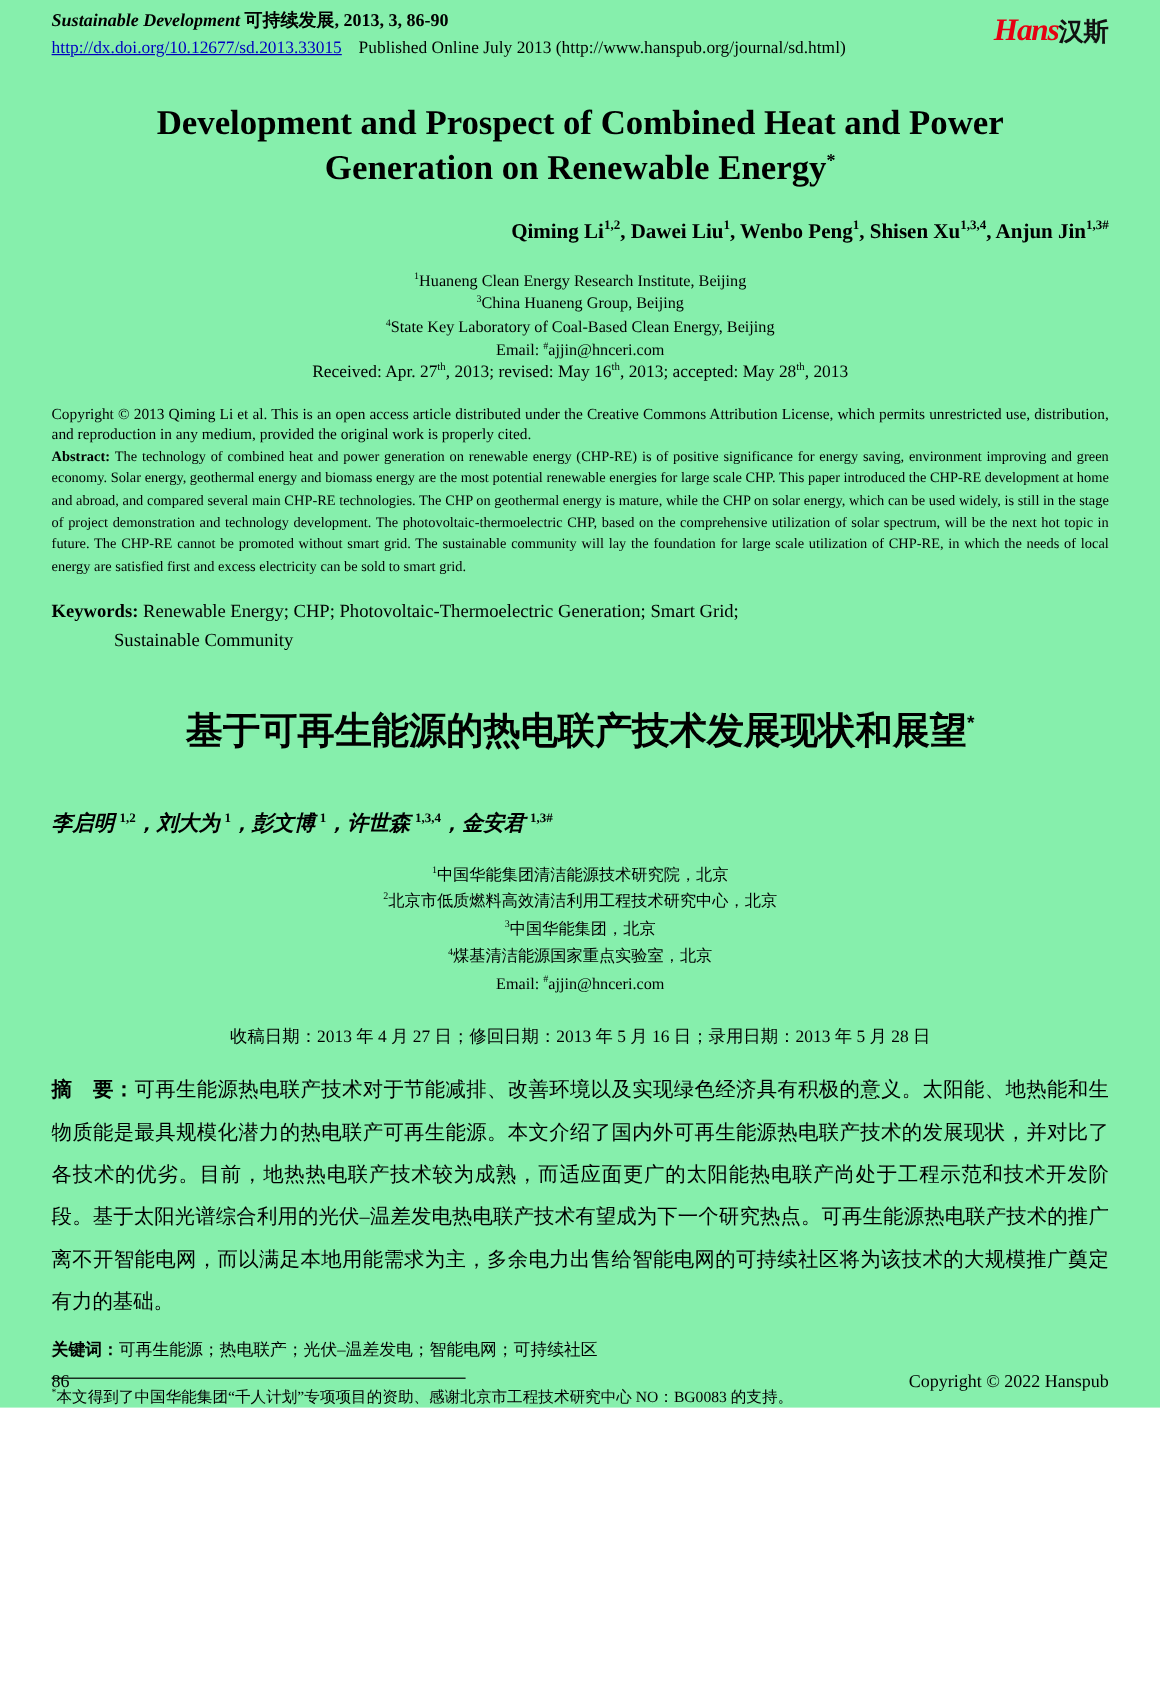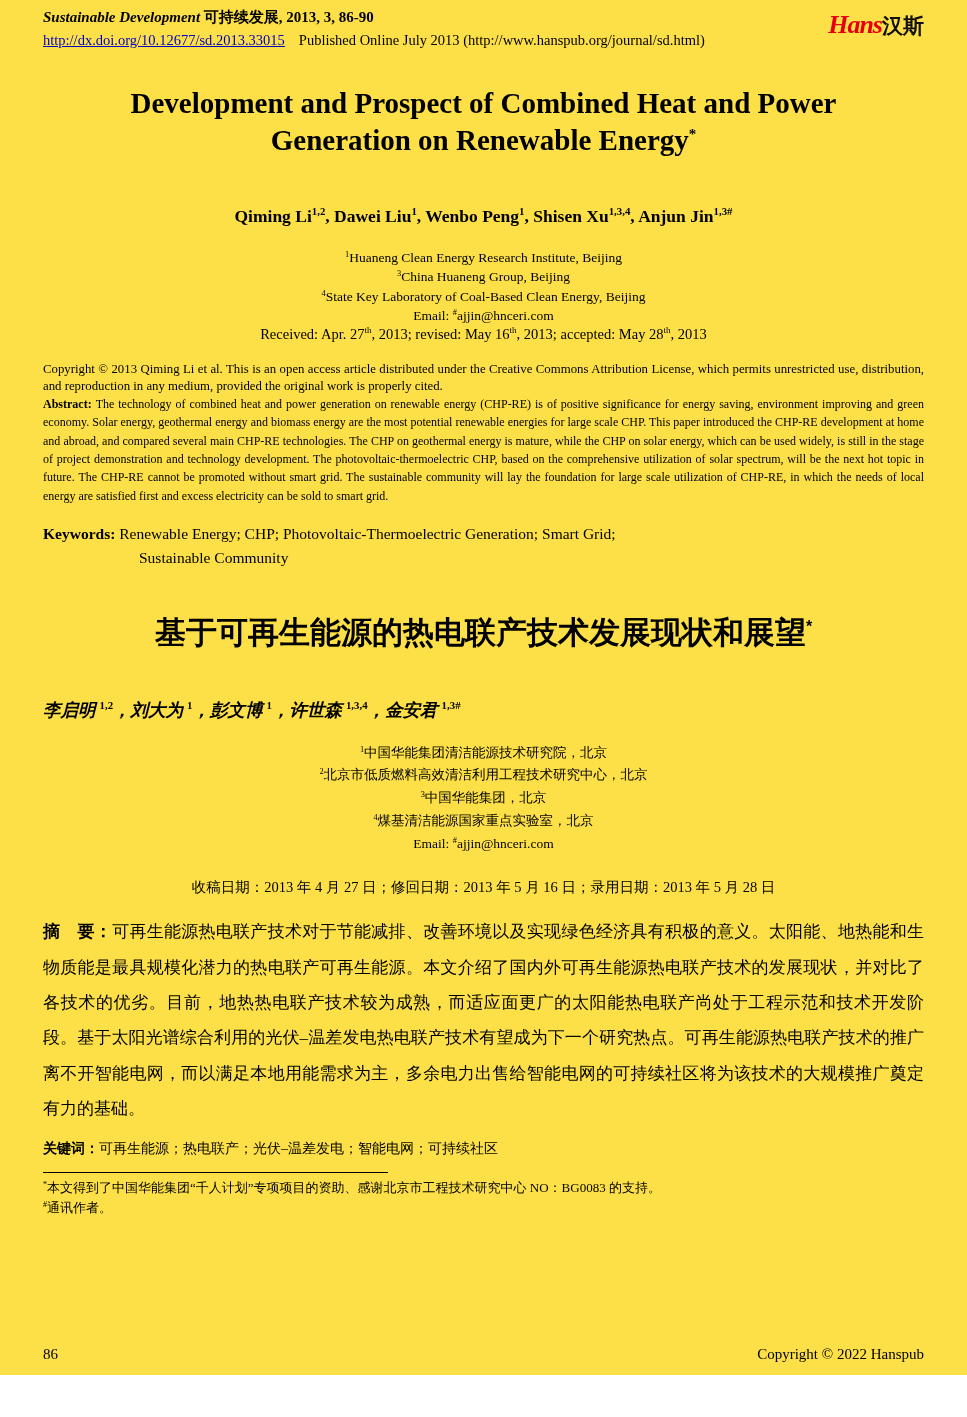--- a/index.html
+++ b/index.html
@@ -4,50 +4,50 @@
 <style>
   * { margin: 0; padding: 0; box-sizing: border-box; }
   html, body { background: #ffffff; }
   body {
     width: 967px; height: 1417px;
     font-family: "Liberation Serif", "DejaVu Serif", serif;
     color: #000;
   }
   .page {
     position: relative;
-    width: 967px; height: 1375px;
+    width: 967px; height: 1173px;
     padding: 8px 43px 0 43px;
     overflow: hidden;
-    background: #fde047;
+    background: #86efac;
   }
   sup { font-size: 62%; vertical-align: super; line-height: 0; }
 
   
   .header { display: flex; justify-content: space-between; align-items: flex-start; }
   .journal-line { font-size: 15px; font-weight: bold; }
   .jname { font-style: italic; }
   .doi-line { margin-top: 5px; font-size: 14.5px; }
   .doi { color: #0000c0; text-decoration: underline; }
   .published { margin-left: 14px; color: #000; }
   .logo { text-align: right; white-space: nowrap; padding-top: 2px; }
   .logo-hans { font-family: "Liberation Serif", serif; font-style: italic; font-weight: bold; font-size: 26px; color: #e60012; letter-spacing: -1px; }
   .logo-cn { font-size: 21px; font-weight: bold; color: #111; }
 
   
   .title { margin-top: 36px; text-align: center; font-size: 29px; font-weight: bold; line-height: 1.27; }
   .title sup { font-size: 15px; }
-  .authors { margin-top: 47px; text-align: center; font-size: 17.5px; font-weight: bold; }
+  .authors { margin-top: 23px; text-align: right; font-size: 17.5px; font-weight: bold; }
   .affils { margin-top: 21px; text-align: center; font-size: 13.5px; line-height: 1.45; }
   .received { text-align: center; font-size: 14.5px; }
   .copyright { margin-top: 18px; font-size: 12.8px; line-height: 1.33; text-align: justify; }
   .abstract { font-size: 12px; line-height: 1.53; text-align: justify; }
   .abs-label { font-weight: bold; }
   .keywords { margin-top: 17px; font-size: 15.5px; line-height: 1.53; }
   .kw-label { font-weight: bold; }
-  .kw2 { margin-left: 96px; }
+  .kw2 { margin-left: 52px; }
 
   
   .cn-title { margin-top: 42px; text-align: center; font-size: 31px; font-weight: bold;
               font-family: "Liberation Sans", "DejaVu Sans", sans-serif; }
   .cn-title sup { font-size: 16px; }
   .cn-authors { margin-top: 44px; font-size: 17.5px; font-weight: bold; font-style: italic; }
   .cn-authors sup { margin-left: 4px; font-style: normal; }
   .cn-affils { margin-top: 20px; text-align: center; font-size: 13.5px; line-height: 1.7; }
   .cn-received { margin-top: 22px; text-align: center; font-size: 14.5px; }
   .cn-abstract { margin-top: 17px; font-size: 17px; line-height: 2.08; text-align: justify; }

